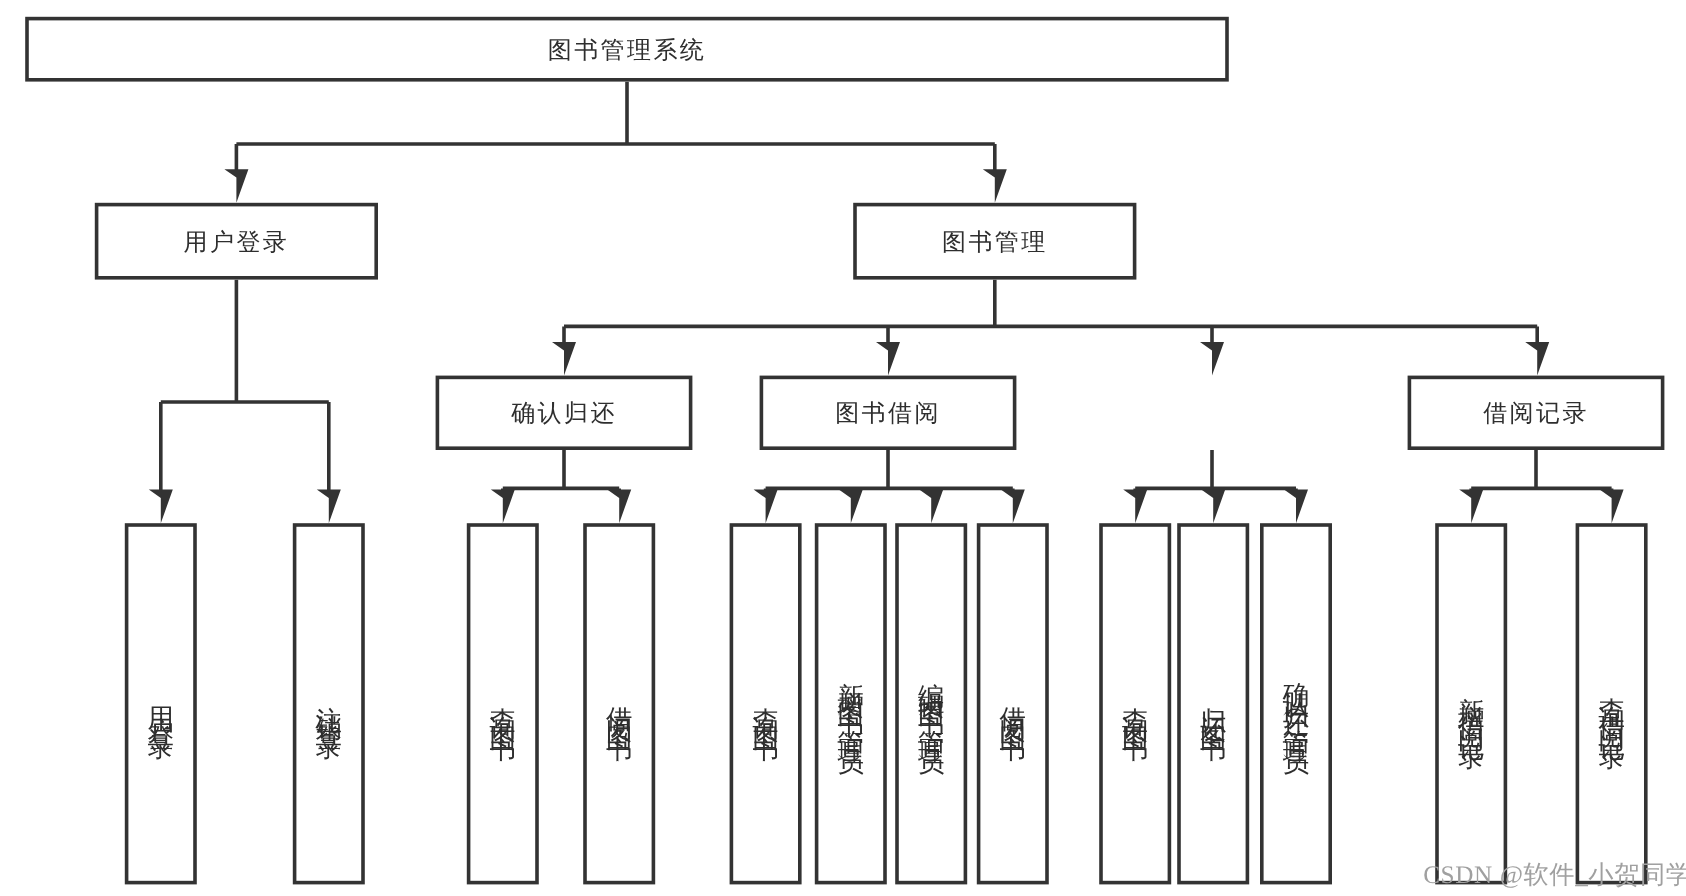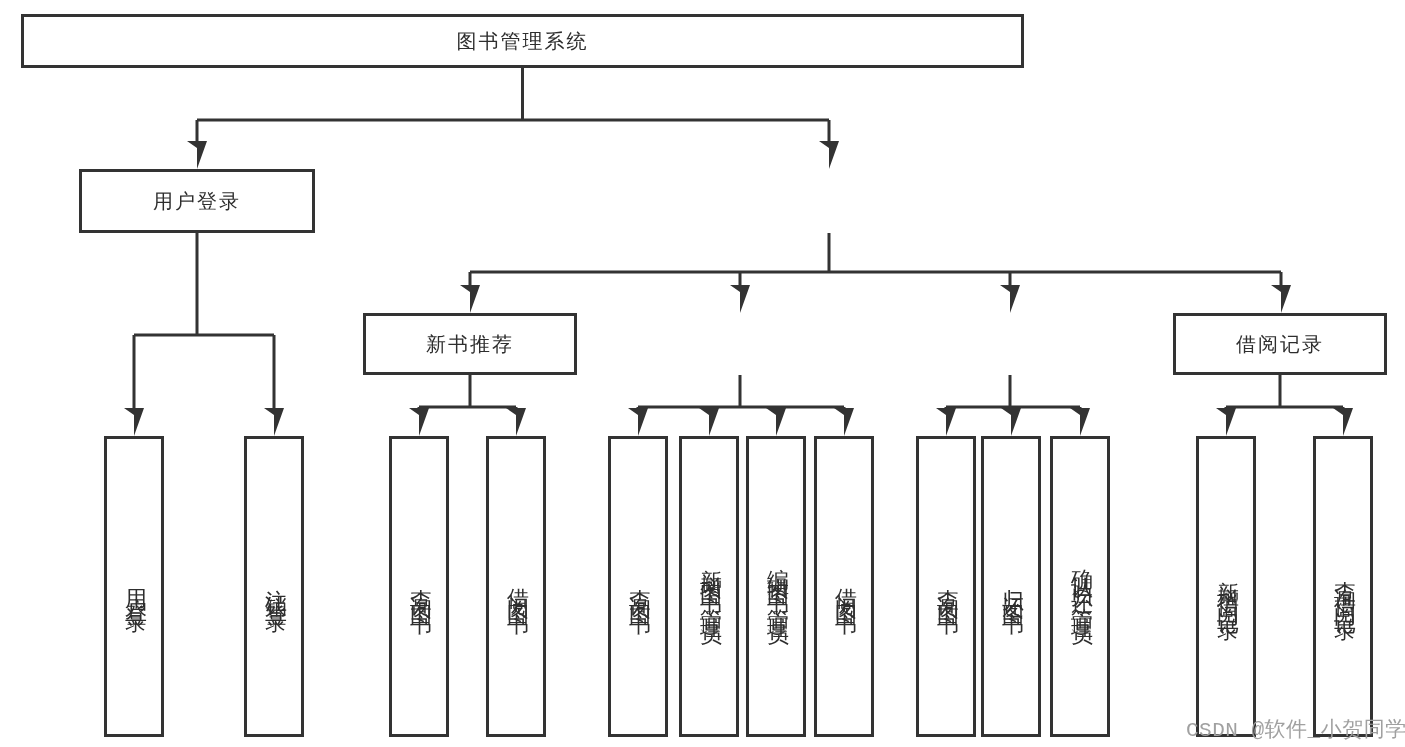--- a/index.html
+++ b/index.html
@@ -4,21 +4,21 @@
 <style>
   :root{
     --line:#333333;
     --text:#2e2e2e;
     --watermark:#a0a0a0;
     --background:#ffffff;
   }
   html,body{margin:0;padding:0;background:var(--background);}
   .canvas{
     position:relative;width:1405px;height:747px;background:var(--background);
-    font-family:Liberation Mono, monospace;color:var(--text);
+    font-family:Liberation Serif, serif;color:var(--text);
     overflow:hidden;
   }
   .connectors{position:absolute;left:0;top:0;width:1405px;height:747px;}
   .connectors path{stroke:var(--line);stroke-width:3;fill:none;}
   .connectors polygon{fill:var(--line);stroke:none;}
   .node{
     position:absolute;box-sizing:border-box;border:3px solid var(--line);
     background:var(--background);display:flex;align-items:center;justify-content:center;
     text-align:center;
   }
@@ -79,22 +79,24 @@
     <g>
       <path d="M1280 375 V407 M1226 407 H1343 M1226 407 V412 M1343 407 V412"></path>
       <polygon points="1216,408 1236,408 1226,436 1226,415"></polygon>
       <polygon points="1333,408 1353,408 1343,436 1343,415"></polygon>
     </g>
   </svg>
 
   <div class="node root-node" style="left:21px;top:14px;width:1003px;height:54px;">图书管理系统</div>
 
   <div class="node branch-node" style="left:79px;top:169px;width:236px;height:64px;">用户登录</div>
+  <div class="node branch-node" style="left:711px;top:169px;width:236px;height:64px;">图书管理</div>
 
-  <div class="node section-node" style="left:363px;top:313px;width:214px;height:62px;">新书推荐</div>
+  <div class="node section-node" style="left:363px;top:313px;width:214px;height:62px;">确认归还</div>
+  <div class="node section-node" style="left:633px;top:313px;width:214px;height:62px;">图书借阅</div>
   <div class="node section-node" style="left:1173px;top:313px;width:214px;height:62px;">借阅记录</div>
 
   <div class="node leaf" style="left:104px;top:436px;width:60px;height:301px;">用户登录</div>
   <div class="node leaf" style="left:244px;top:436px;width:60px;height:301px;">注销登录</div>
 
   <div class="node leaf" style="left:389px;top:436px;width:60px;height:301px;">查询图书</div>
   <div class="node leaf" style="left:486px;top:436px;width:60px;height:301px;">借阅图书</div>
 
   <div class="node leaf" style="left:608px;top:436px;width:60px;height:301px;">查询图书</div>
   <div class="node leaf" style="left:679px;top:436px;width:60px;height:301px;">新增图书（管理员）</div>

